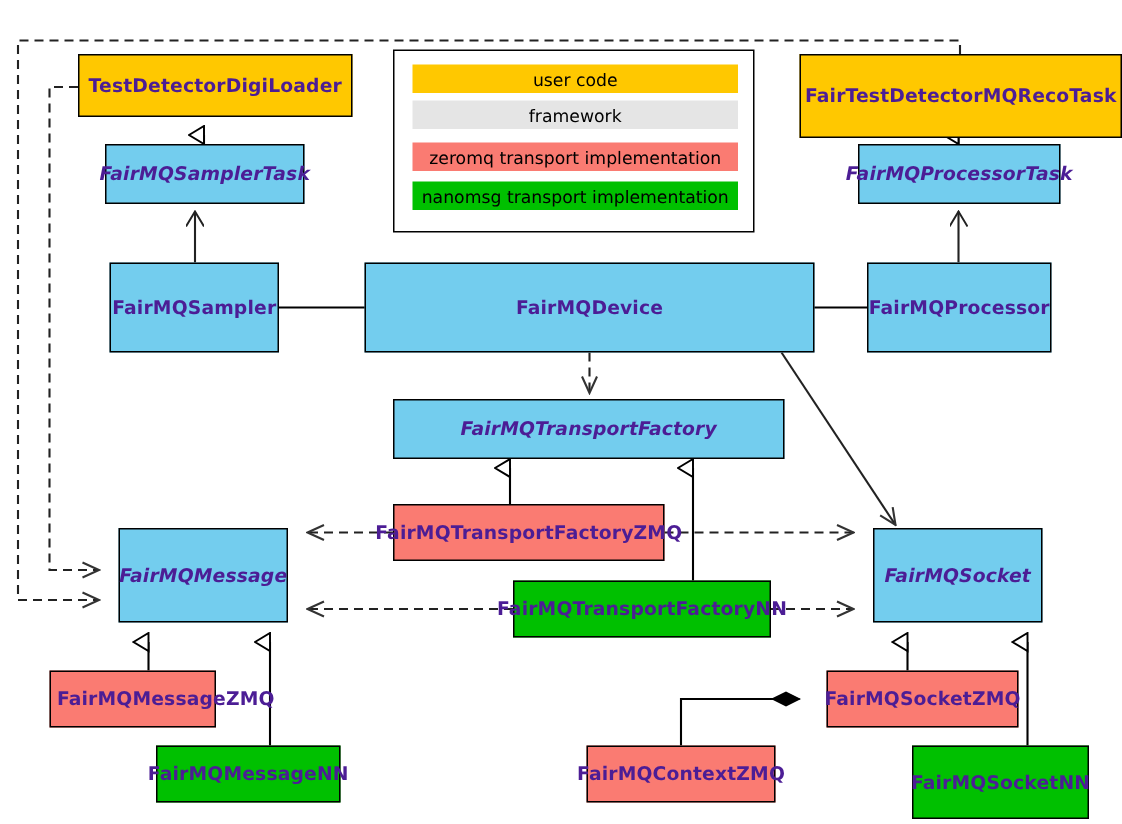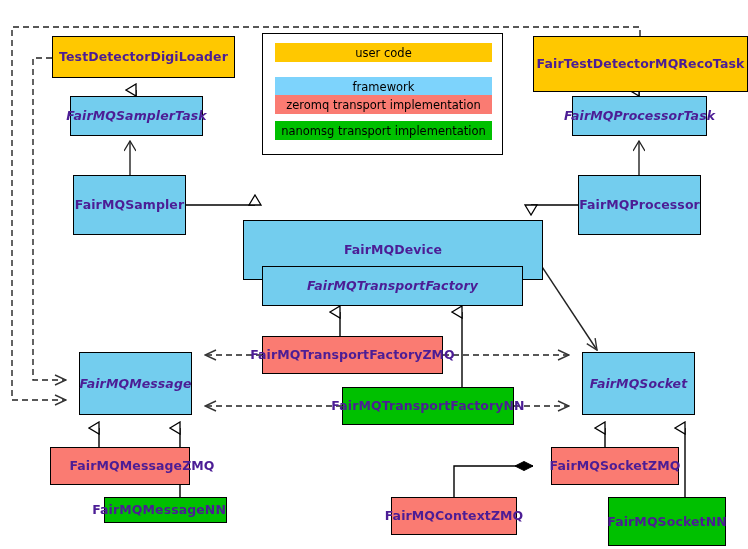--- a/index.html
+++ b/index.html
@@ -103,21 +103,21 @@
       <path d="M685,497 L685,428" marker-end="url(#hollowTriUp)"></path>
 
       <path d="M454,497 L454,466 L533,466" marker-end="url(#blackDiamond)"></path>
     </g>
   </svg>
 
   <div class="legend-box" style="left:262px;top:33px;width:241px;height:122px;">
     <div class="legend-row" style="top:9px;background:#FFC800;">
       <span>user code</span>
     </div>
-    <div class="legend-row" style="top:43px;background:#7dd3fc;">
+    <div class="legend-row" style="top:33px;background:#e5e5e5;">
       <span>framework</span>
     </div>
     <div class="legend-row" style="top:61px;background:#FA7B72;">
       <span>zeromq transport implementation</span>
     </div>
     <div class="legend-row" style="top:87px;background:#00C000;">
       <span>nanomsg transport implementation</span>
     </div>
   </div>
 
@@ -126,21 +126,21 @@
   </div>
 
   <div class="node abstract" style="left:70px;top:96px;width:133px;height:40px;background:#73CDEE;">
     <span>FairMQSamplerTask</span>
   </div>
 
   <div class="node" style="left:73px;top:175px;width:113px;height:60px;background:#73CDEE;">
     <span>FairMQSampler</span>
   </div>
 
-  <div class="node" style="left:243px;top:175px;width:300px;height:60px;background:#73CDEE;margin-top:45px;">
+  <div class="node" style="left:243px;top:175px;width:300px;height:60px;background:#73CDEE;">
     <span>FairMQDevice</span>
   </div>
 
   <div class="node" style="left:578px;top:175px;width:123px;height:60px;background:#73CDEE;">
     <span>FairMQProcessor</span>
   </div>
 
   <div class="node abstract" style="left:572px;top:96px;width:135px;height:40px;background:#73CDEE;">
     <span>FairMQProcessorTask</span>
   </div>
@@ -162,25 +162,25 @@
   </div>
 
   <div class="node abstract" style="left:79px;top:352px;width:113px;height:63px;background:#73CDEE;">
     <span>FairMQMessage</span>
   </div>
 
   <div class="node abstract" style="left:582px;top:352px;width:113px;height:63px;background:#73CDEE;">
     <span>FairMQSocket</span>
   </div>
 
-  <div class="node" style="left:50px;top:447px;width:140px;height:38px;background:#FA7B72;padding-left:44px;">
+  <div class="node" style="left:33px;top:447px;width:111px;height:38px;background:#FA7B72;padding-left:44px;">
     <span>FairMQMessageZMQ</span>
   </div>
 
-  <div class="node" style="left:104px;top:497px;width:123px;height:26px;background:#00C000;justify-content:flex-end;">
+  <div class="node" style="left:104px;top:497px;width:123px;height:38px;background:#00C000;">
     <span>FairMQMessageNN</span>
   </div>
 
   <div class="node" style="left:551px;top:447px;width:128px;height:38px;background:#FA7B72;">
     <span>FairMQSocketZMQ</span>
   </div>
 
   <div class="node" style="left:608px;top:497px;width:118px;height:49px;background:#00C000;">
     <span>FairMQSocketNN</span>
   </div>

